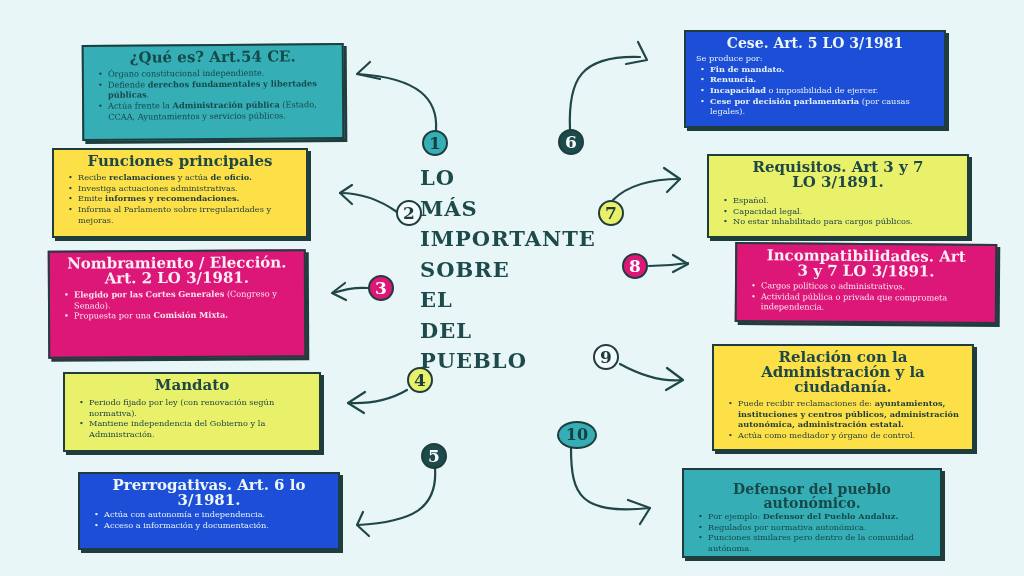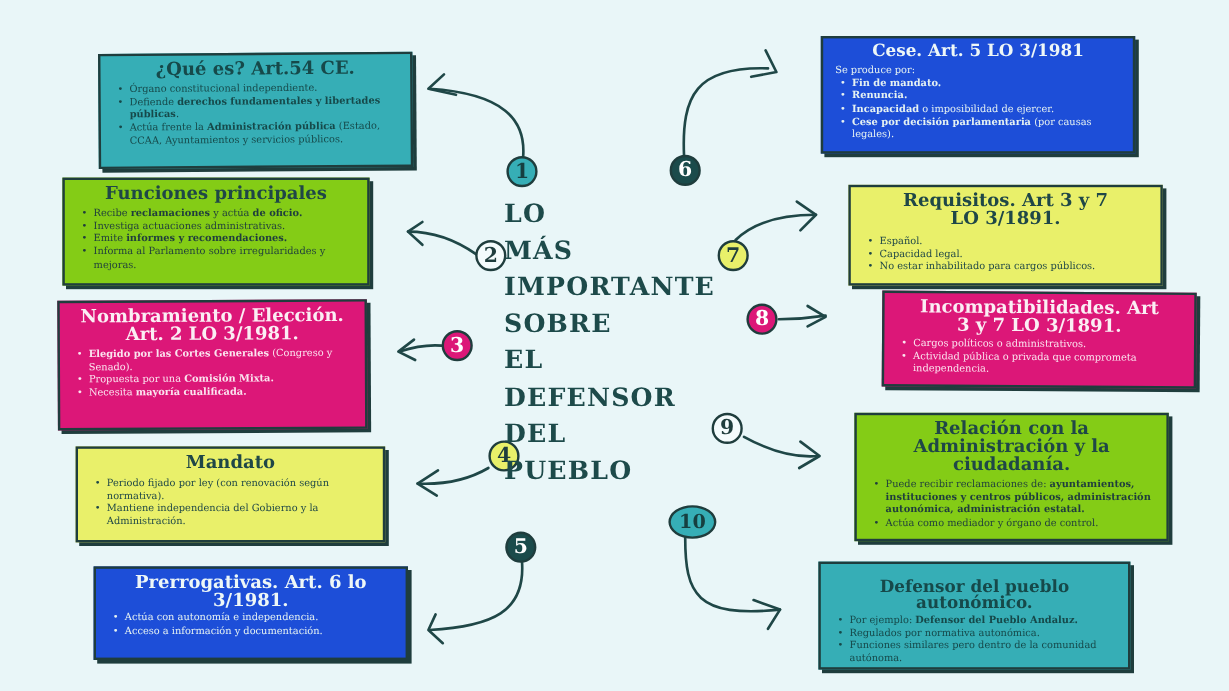--- a/index.html
+++ b/index.html
@@ -34,21 +34,21 @@
     content: "•";
     position: absolute;
     left: 4px;
     top: 0;
   }
   .card .intro { font-size: 8.2px; line-height: 1.3; }
   .card b { font-weight: bold; }
 
   .teal { background: #36aeb6; color: #16494a; }
   .teal h2 { color: #16494a; }
-  .white { background: #84cc16; color: #1f3d3d; }
+  .white { background: #fde047; color: #1f3d3d; }
   .white h2 { color: #1f4747; }
   .pink { background: #dc1778; color: #fbe4ef; }
   .pink h2 { color: #fbeef4; }
   .yellow { background: #e9f06a; color: #1f4747; }
   .yellow h2 { color: #1f4747; }
   .dark { background: #1d4ed8; color: #e6f2f2; }
   .dark h2 { color: #eef7f7; }
 
   .num {
     position: absolute;
@@ -138,21 +138,20 @@
     <li><span>Emite </span><b>informes y recomendaciones.</b></li>
     <li><span>Informa al Parlamento sobre irregularidades y mejoras.</span></li>
   </ul>
 </div>
 
 <div class="card pink" style="left:48px; top:250px; width:258px; height:108px; transform:rotate(-0.3deg);">
   <h2 style="font-size:15px;">Nombramiento / Elección. Art. 2 LO 3/1981.</h2>
   <ul>
     <li><b>Elegido por las Cortes Generales</b><span> (Congreso y Senado).</span></li>
     <li><span>Propuesta por una </span><b>Comisión Mixta.</b></li>
-    <li><span>Necesita </span><b>mayoría cualificada.</b></li>
   </ul>
 </div>
 
 <div class="card yellow" style="left:63px; top:372px; width:258px; height:80px;">
   <h2 style="font-size:15px; margin-bottom:4px;">Mandato</h2>
   <ul>
     <li><span>Periodo fijado por ley (con renovación según normativa).</span></li>
     <li><span>Mantiene independencia del Gobierno y la Administración.</span></li>
   </ul>
 </div>
@@ -220,16 +219,15 @@
 <div class="num n-pink" style="left:622px; top:253px;">8</div>
 <div class="num n-white" style="left:593px; top:344px;">9</div>
 <div class="num n-teal wide" style="left:557px; top:421px; width:40px; height:28px; font-size:16px;text-align:right;">10</div>
 
 <div class="center-title">
   <span>LO</span>
   <span>MÁS</span>
   <span>IMPORTANTE</span>
   <span>SOBRE</span>
   <span>EL</span>
-  <span>DEFENSOR</span>
   <span>DEL</span>
   <span>PUEBLO</span>
 </div>
 
 </body></html>

